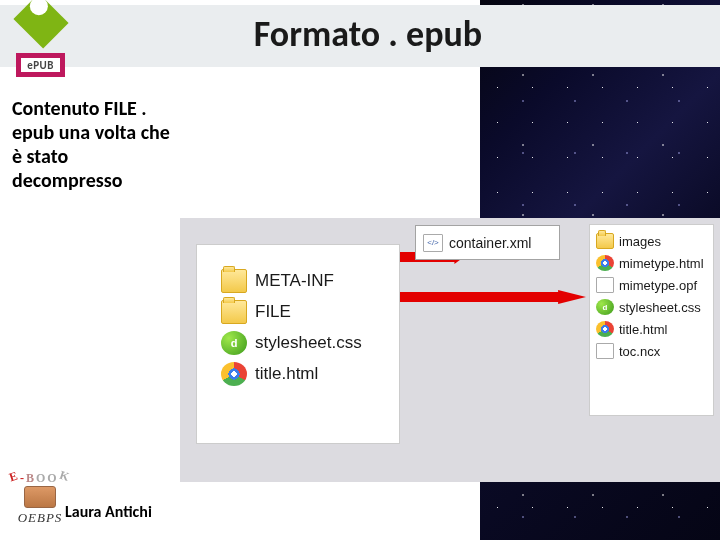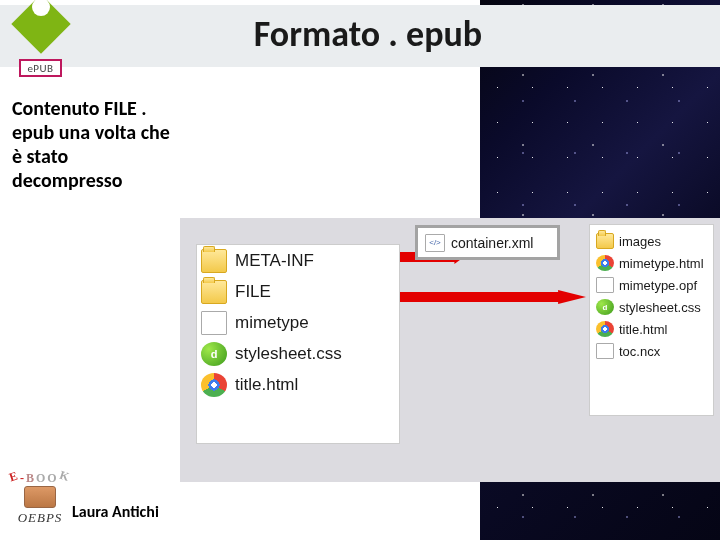--- a/index.html
+++ b/index.html
@@ -65,24 +65,24 @@
       position: absolute;
       width: 18px;
       height: 18px;
       background: white;
       border-radius: 50%;
       left: 0;
       top: 0;
     }
     .epub-text {
       font-size: 11px;
-      font-weight: normal;
+      font-weight: bold;
       color: #444;
       letter-spacing: 0.5px;
-      border: 2px solid #be185d;
+      border: 5px solid #be185d;
       padding: 1px 6px 0;
       margin-top: 14px;
       background: white;
     }
     .slide-title {
       position: absolute;
       left: 16px;
       right: 0;
       top: 12px;
       text-align: center;
@@ -113,29 +113,29 @@
     }
     .file-group-1 {
       position: absolute;
       left: 196px;
       top: 244px;
       z-index: 5;
       background: #fff;
       border: 1px solid #ccc;
       width: 204px;
       height: 200px;
-      padding: 4px;
+      padding: 24px;
     }
     .file-group-2 {
       position: absolute;
       left: 415px;
       top: 225px;
       z-index: 5;
       background: #fff;
-      border: 3px solid #a3a3a3;
+      border: 1px solid #a3a3a3;
       width: 145px;
       height: 35px;
       padding: 4px 7px;
       display: flex;
       align-items: center;
     }
     .file-group-3 {
       position: absolute;
       left: 589px;
       top: 224px;
@@ -281,21 +281,21 @@
     }
     .course-label {
       font-family: 'Times New Roman', serif;
       font-style: italic;
       font-size: 13px;
       color: #333;
       letter-spacing: 1px;
     }
     .author {
       position: absolute;
-      left: 72px;
+      left: 65px;
       bottom: 19px;
       font-size: 16px;
       font-weight: bold;
       color: #000;
       z-index: 3;
     }
   </style>
 </head>
 <body>
 
@@ -317,24 +317,20 @@
 <div class="file-group-1">
   <div class="file-row">
     <span class="icon icon-folder"></span>
     <span>META-INF</span>
   </div>
   <div class="file-row">
     <span class="icon icon-folder"></span>
     <span>FILE</span>
   </div>
   <div class="file-row">
-    <span class="icon icon-file"></span>
-    <span>mimetype</span>
-  </div>
-  <div class="file-row">
     <span class="icon icon-dw"></span>
     <span>stylesheet.css</span>
   </div>
   <div class="file-row">
     <span class="icon icon-chrome"></span>
     <span>title.html</span>
   </div>
 </div>
 
 <div class="arrow arrow1">

